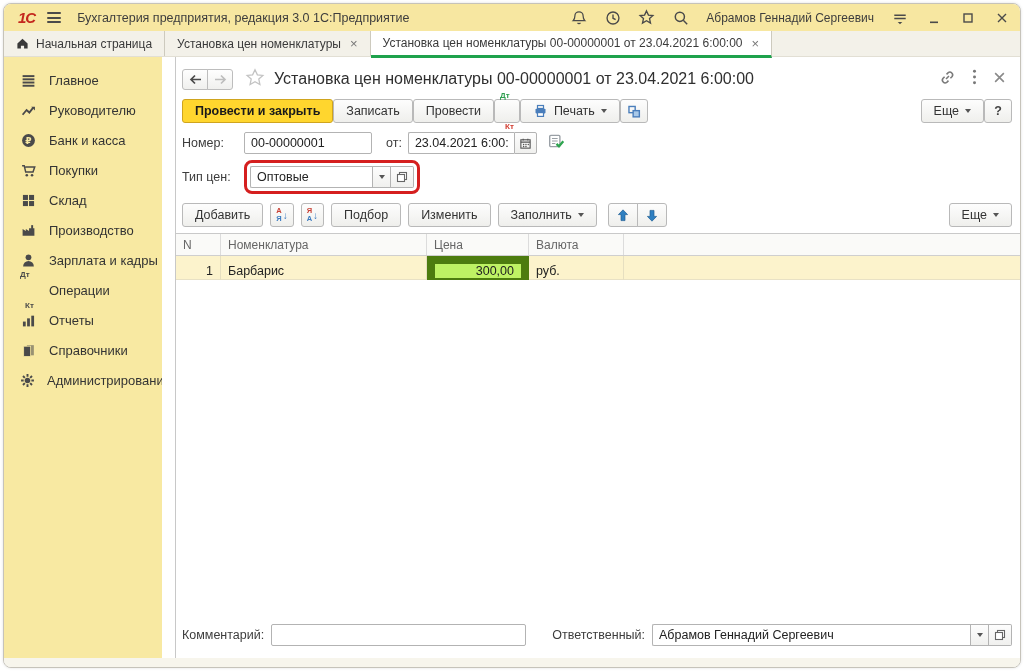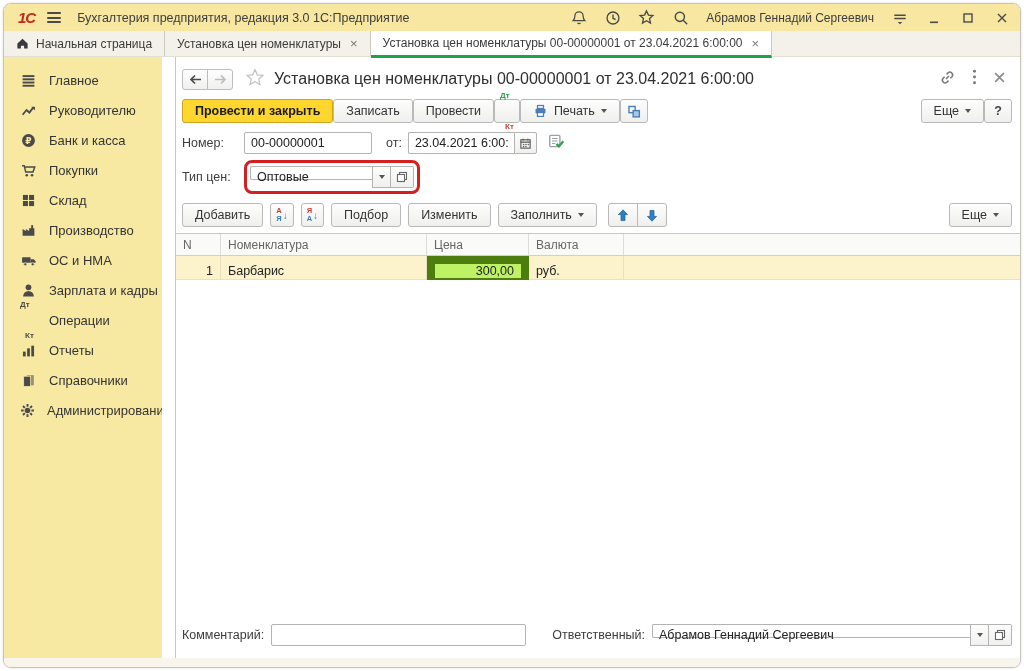--- a/index.html
+++ b/index.html
@@ -58,21 +58,21 @@
   .num-inp{ width:128px; }
   .ot-label{ font-size:12.5px; color:#3c3c3c; margin:0 6px 0 14px; }
   .date-wrap{ display:flex; }
   .date-inp{ width:106px; border-right:none; border-radius:2px 0 0 2px; }
   .mini-btn{ width:23px; height:22px; background:linear-gradient(#fdfdfd,#f0f0ee); border:1px solid #b3b3b3; display:flex; align-items:center; justify-content:center; cursor:pointer; }
   .mini-btn.rd-r{ border-radius:0 2px 2px 0; }
   .doc-status{ margin-left:11px; }
 
   .red-box{ border:3px solid #d51f1f; border-radius:8px; padding:3px; display:flex; }
   .combo{ display:flex; }
-  .combo-text{ height:14px; border:1px solid #b3b3b3; border-right:none; border-radius:2px 0 0 2px; font-size:12.5px; color:#222; padding:3px 6px 0; background:#fff; }
+  .combo-text{ height:22px; border:1px solid #b3b3b3; border-right:none; border-radius:2px 0 0 2px; font-size:12.5px; color:#222; padding:3px 6px 0; background:#fff; }
   .combo .drop{ width:19px; height:22px; background:linear-gradient(#fdfdfd,#f0f0ee); border:1px solid #b3b3b3; display:flex; align-items:center; justify-content:center; cursor:pointer; }
   .combo .open{ width:23px; height:22px; background:linear-gradient(#fdfdfd,#f0f0ee); border:1px solid #b3b3b3; border-left:none; border-radius:0 2px 2px 0; display:flex; align-items:center; justify-content:center; cursor:pointer; }
   .type-combo .combo-text{ width:122px; }
   .chk-wrap{ display:flex; align-items:center; gap:7px; margin-left:192px; cursor:pointer; }
   .chk{ width:13px; height:13px; border:1px solid #9a9a9a; border-radius:2px; background:#fff; }
   .chk-label{ font-size:12.5px; color:#3c3c3c; }
 
   .tbl-toolbar{ display:flex; align-items:center; gap:7px; padding:6px 8px 6px 6px; flex:0 0 auto; }
   .sortbtn{ padding:0 5px; display:inline-flex; align-items:center; gap:1px; }
   .sortletters{ font-size:7.5px; font-weight:bold; line-height:1.05; text-align:center; }
@@ -237,31 +237,20 @@
         <span class="sb-ic">
             <svg width="15" height="15" viewBox="0 0 14 14">
               <path d="M1.5 12V5.5l3 2v-2l3 2V5h5v7z" fill="#4a4a4a"></path>
               <rect x="9.5" y="2" width="1.8" height="3.5" fill="#4a4a4a"></rect>
             </svg>
           </span>
         <span>Производство</span>
       </div>
       <div class="sb-item">
         <span class="sb-ic">
-            <svg width="16" height="15" viewBox="0 0 15 14">
-              <rect x="1" y="4" width="8" height="5.2" rx=".6" fill="#4a4a4a"></rect>
-              <path d="M9 5.8h3l1.6 2v1.4H9z" fill="#4a4a4a"></path>
-              <circle cx="4" cy="10.6" r="1.4" fill="#4a4a4a" stroke="#f8e9a2" stroke-width=".7"></circle>
-              <circle cx="11" cy="10.6" r="1.4" fill="#4a4a4a" stroke="#f8e9a2" stroke-width=".7"></circle>
-            </svg>
-          </span>
-        <span>ОС и НМА</span>
-      </div>
-      <div class="sb-item">
-        <span class="sb-ic">
             <svg width="15" height="15" viewBox="0 0 14 14">
               <circle cx="7" cy="4" r="2.7" fill="#4a4a4a"></circle>
               <path d="M2 12.5a5 5 0 0 1 10 0z" fill="#4a4a4a"></path>
             </svg>
           </span>
         <span>Зарплата и кадры</span>
       </div>
       <div class="sb-item">
         <span class="sb-ic dtkt" style="color:#4a4a4a">
             <span class="dt" style="color:#4a4a4a">Дт</span>

